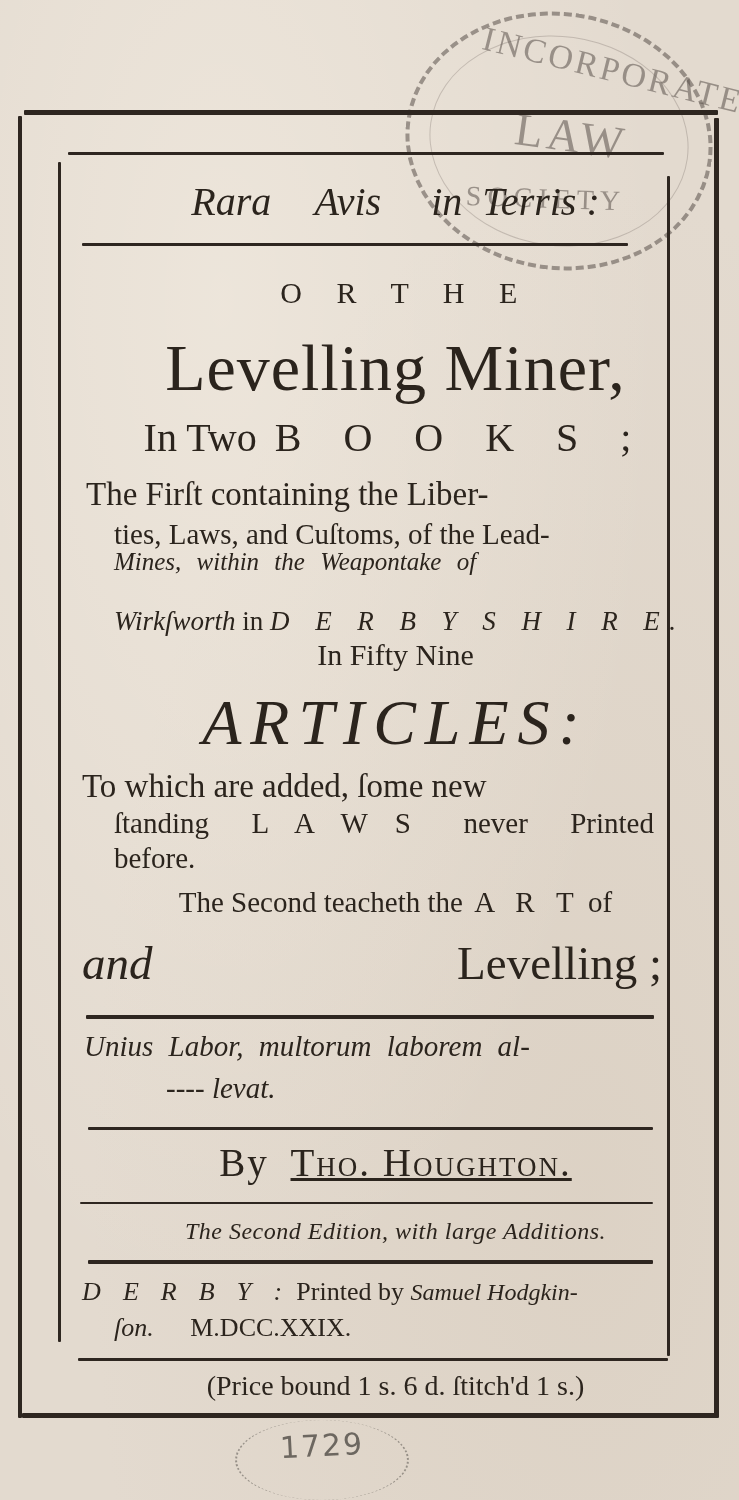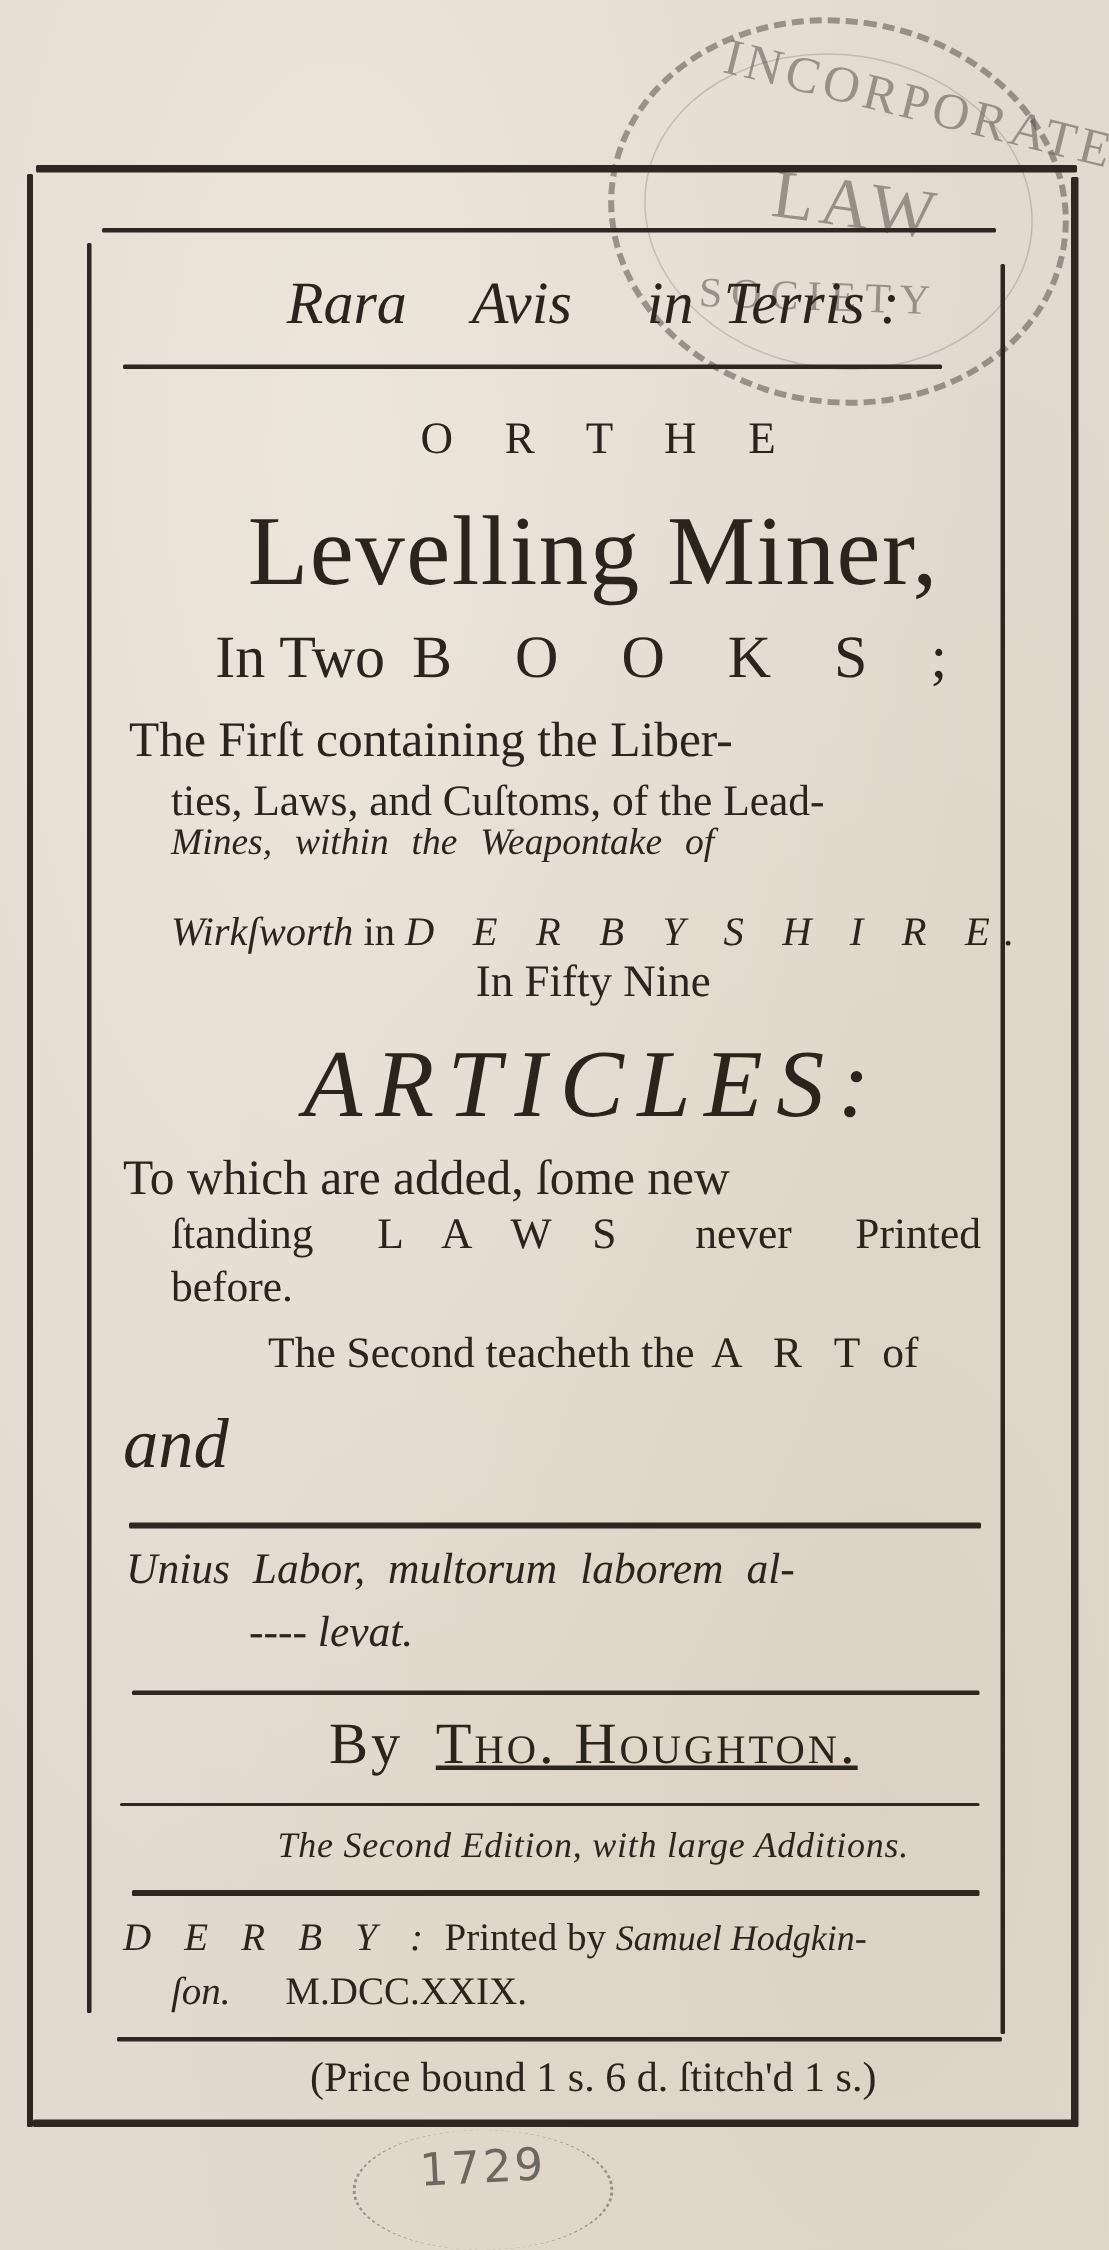--- a/index.html
+++ b/index.html
@@ -110,20 +110,21 @@
 <div class="abs" style="left:114px; top:842px; font-size:29px; white-space:nowrap;">before.</div>
 
 <div class="line" style="top:886px; font-size:29px;">
   <span>The Second teacheth the</span>
   <span style="letter-spacing:0.25em; margin-left:4px;">A R T</span>
   <span>of</span>
 </div>
 
 <div class="abs" style="left:82px; top:936px; width:580px; font-size:47px; white-space:nowrap; display:flex; justify-content:space-between;">
   <span class="it">and</span>
+  <span>Levelling ;</span>
 </div>
 
 <div class="abs it" style="left:84px; top:1030px; font-size:29px; white-space:nowrap; word-spacing:8px;">Unius Labor, multorum laborem al-</div>
 <div class="abs it" style="left:166px; top:1072px; font-size:29px; white-space:nowrap;">---- levat.</div>
 
 <div class="line" style="top:1140px; font-size:39px; letter-spacing:2px;">
   <span>By</span>
   <span class="smallcaps" style="margin-left:10px;">Tho. Houghton.</span>
 </div>
 

